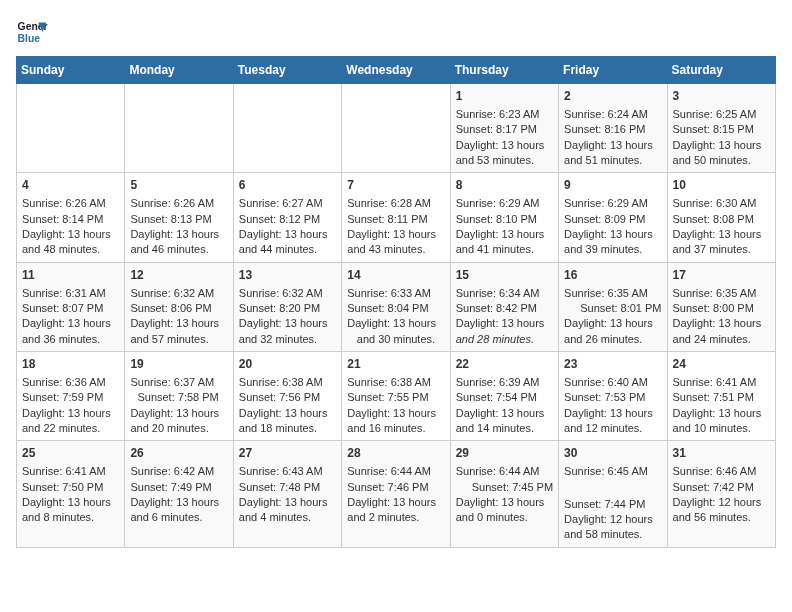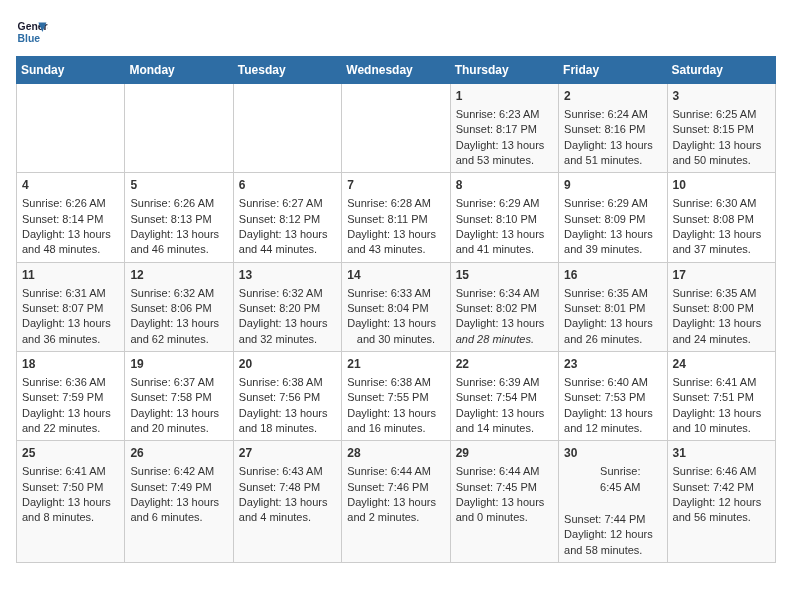--- a/index.html
+++ b/index.html
@@ -190,47 +190,47 @@
           <span style="display: block;">Sunrise: 6:31 AM</span>
           <span style="display: block;">Sunset: 8:07 PM</span>
           <span style="display: block;">Daylight: 13 hours</span>
           <span style="display: block;">and 36 minutes.</span>
         </td>
         <td>
           <span class="day-num">12</span>
           <span style="display: block;">Sunrise: 6:32 AM</span>
           <span style="display: block;">Sunset: 8:06 PM</span>
           <span style="display: block;">Daylight: 13 hours</span>
-          <span style="display: block;">and 62 minutes.</span>
+          <span style="display: block;">and 57 minutes.</span>
         </td>
         <td>
           <span class="day-num">13</span>
           <span style="display: block;">Sunrise: 6:32 AM</span>
           <span style="display: block;">Sunset: 8:20 PM</span>
           <span style="display: block;">Daylight: 13 hours</span>
           <span style="display: block;">and 32 minutes.</span>
         </td>
         <td>
           <span class="day-num">14</span>
           <span style="display: block;">Sunrise: 6:33 AM</span>
           <span style="display: block;">Sunset: 8:04 PM</span>
           <span style="display: block;">Daylight: 13 hours</span>
           <span style="display: block; text-align: center;">and 30 minutes.</span>
         </td>
         <td>
           <span class="day-num">15</span>
           <span style="display: block;">Sunrise: 6:34 AM</span>
-          <span style="display: block;">Sunset: 8:02 PM</span>
+          <span style="display: block;">Sunset: 8:42 PM</span>
           <span style="display: block;">Daylight: 13 hours</span>
           <span style="display: block; font-style: italic;">and 28 minutes.</span>
         </td>
         <td>
           <span class="day-num">16</span>
           <span style="display: block;">Sunrise: 6:35 AM</span>
-          <span style="display: block;">Sunset: 8:01 PM</span>
+          <span style="display: block; text-align: right;">Sunset: 8:01 PM</span>
           <span style="display: block;">Daylight: 13 hours</span>
           <span style="display: block;">and 26 minutes.</span>
         </td>
         <td>
           <span class="day-num">17</span>
           <span style="display: block;">Sunrise: 6:35 AM</span>
           <span style="display: block;">Sunset: 8:00 PM</span>
           <span style="display: block;">Daylight: 13 hours</span>
           <span style="display: block;">and 24 minutes.</span>
         </td>
@@ -239,21 +239,21 @@
         <td>
           <span class="day-num">18</span>
           <span style="display: block;">Sunrise: 6:36 AM</span>
           <span style="display: block;">Sunset: 7:59 PM</span>
           <span style="display: block;">Daylight: 13 hours</span>
           <span style="display: block;">and 22 minutes.</span>
         </td>
         <td>
           <span class="day-num">19</span>
           <span style="display: block;">Sunrise: 6:37 AM</span>
-          <span style="display: block;">Sunset: 7:58 PM</span>
+          <span style="display: block; margin-left: 7px;">Sunset: 7:58 PM</span>
           <span style="display: block;">Daylight: 13 hours</span>
           <span style="display: block;">and 20 minutes.</span>
         </td>
         <td>
           <span class="day-num">20</span>
           <span style="display: block;">Sunrise: 6:38 AM</span>
           <span style="display: block;">Sunset: 7:56 PM</span>
           <span style="display: block;">Daylight: 13 hours</span>
           <span style="display: block;">and 18 minutes.</span>
         </td>
@@ -311,27 +311,27 @@
         <td>
           <span class="day-num">28</span>
           <span style="display: block;">Sunrise: 6:44 AM</span>
           <span style="display: block;">Sunset: 7:46 PM</span>
           <span style="display: block;">Daylight: 13 hours</span>
           <span style="display: block;">and 2 minutes.</span>
         </td>
         <td>
           <span class="day-num">29</span>
           <span style="display: block;">Sunrise: 6:44 AM</span>
-          <span style="display: block;">Sunset: 7:45 PM</span>
+          <span style="display: block; text-align: right;">Sunset: 7:45 PM</span>
           <span style="display: block;">Daylight: 13 hours</span>
           <span style="display: block;">and 0 minutes.</span>
         </td>
         <td>
           <span class="day-num">30</span>
-          <span style="display: block; margin-left: 36px;">Sunrise: 6:45 AM</span>
+          <span style="display: block;">Sunrise: 6:45 AM</span>
           <span style="display: block; margin-top: 17px;">Sunset: 7:44 PM</span>
           <span style="display: block;">Daylight: 12 hours</span>
           <span style="display: block;">and 58 minutes.</span>
         </td>
         <td>
           <span class="day-num">31</span>
           <span style="display: block;">Sunrise: 6:46 AM</span>
           <span style="display: block;">Sunset: 7:42 PM</span>
           <span style="display: block;">Daylight: 12 hours</span>
           <span style="display: block;">and 56 minutes.</span>

